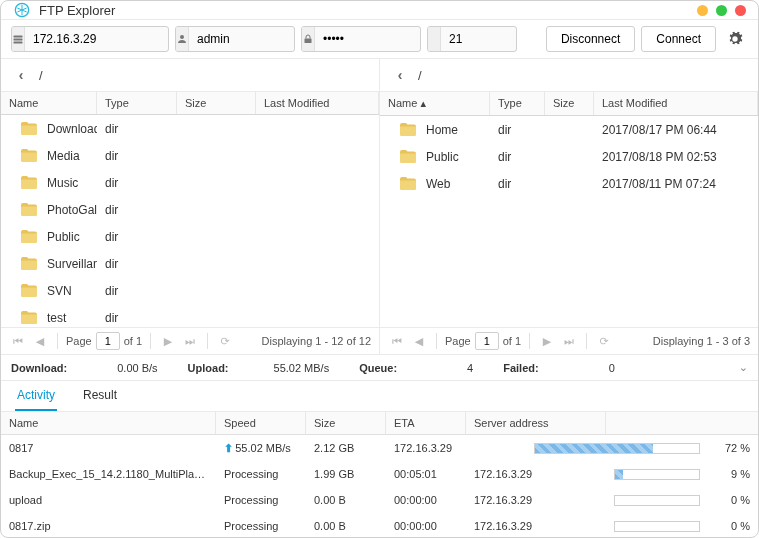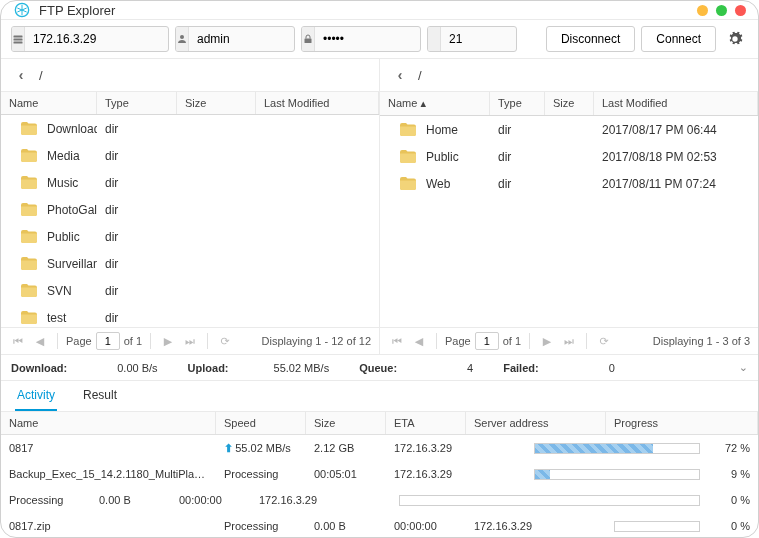--- a/index.html
+++ b/index.html
@@ -1,17 +1,17 @@
 <!DOCTYPE html>
 <html><head>
 <meta charset="utf-8">
 <style>
 * { box-sizing: border-box; margin: 0; padding: 0; font-family: -apple-system, "Segoe UI", Arial, sans-serif; }
 body { background: #fff; }
-.window { width: 759px; height: 538px; border: 1px solid #d0d0d0; border-radius: 16px; background: #fff; overflow: hidden; display: flex; flex-direction: column; }
+.window { width: 759px; height: 538px; border: 1px solid #d0d0d0; border-radius: 8px; background: #fff; overflow: hidden; display: flex; flex-direction: column; }
 
 
 .titlebar { height: 34px; display: flex; align-items: center; padding: 0 12px; border-bottom: 1px solid #eaeaea; }
 .titlebar .app-icon { width: 18px; height: 18px; margin-right: 8px; display:inline-flex; align-items:center; justify-content:center; }
 .titlebar .title { font-size: 13px; color: #333; flex: 1; }
 .win-controls { display: flex; gap: 8px; }
 .dot { width: 11px; height: 11px; border-radius: 50%; }
 .dot.y { background: #fdbc40; } .dot.g { background: #34c749; } .dot.r { background: #fc5753; }
 
 
@@ -385,52 +385,53 @@
     <div class="tab active">Activity</div>
     <div class="tab">Result</div>
   </div>
 
   <div class="tt-head">
     <div class="th tc1">Name</div>
     <div class="th tc2">Speed</div>
     <div class="th tc3">Size</div>
     <div class="th tc4">ETA</div>
     <div class="th tc5">Server address</div>
-    <div class="th tc6">Progress</div>
   </div>
   <div id="tt-body">
       <div class="tt-row">
         <div class="td tc1">0817</div>
         <div class="td tc2"><span class="uparrow">⬆</span>55.02 MB/s</div>
         <div class="td tc3">2.12 GB</div>
         <div class="td tc5">172.16.3.29</div>
         <div class="td tc6">
           <div class="progwrap">
             <div class="pbar">
               <div class="fill" style="width:72%"></div>
             </div>
             <span class="pct">72 %</span>
           </div>
         </div>
       </div>
       <div class="tt-row">
         <div class="td tc1">Backup_Exec_15_14.2.1180_MultiPlatf...</div>
         <div class="td tc2">Processing</div>
+        <div class="td tc3">1.99 GB</div>
         <div class="td tc4">00:05:01</div>
         <div class="td tc5">172.16.3.29</div>
         <div class="td tc6">
           <div class="progwrap">
             <div class="pbar">
               <div class="fill" style="width:9%"></div>
             </div>
             <span class="pct">9 %</span>
           </div>
         </div>
       </div>
       <div class="tt-row">
+        <div class="td tc1">upload</div>
         <div class="td tc2">Processing</div>
         <div class="td tc3">0.00 B</div>
         <div class="td tc4">00:00:00</div>
         <div class="td tc5">172.16.3.29</div>
         <div class="td tc6">
           <div class="progwrap">
             <div class="pbar">
               <div class="fill" style="width:0%"></div>
             </div>
             <span class="pct">0 %</span>

